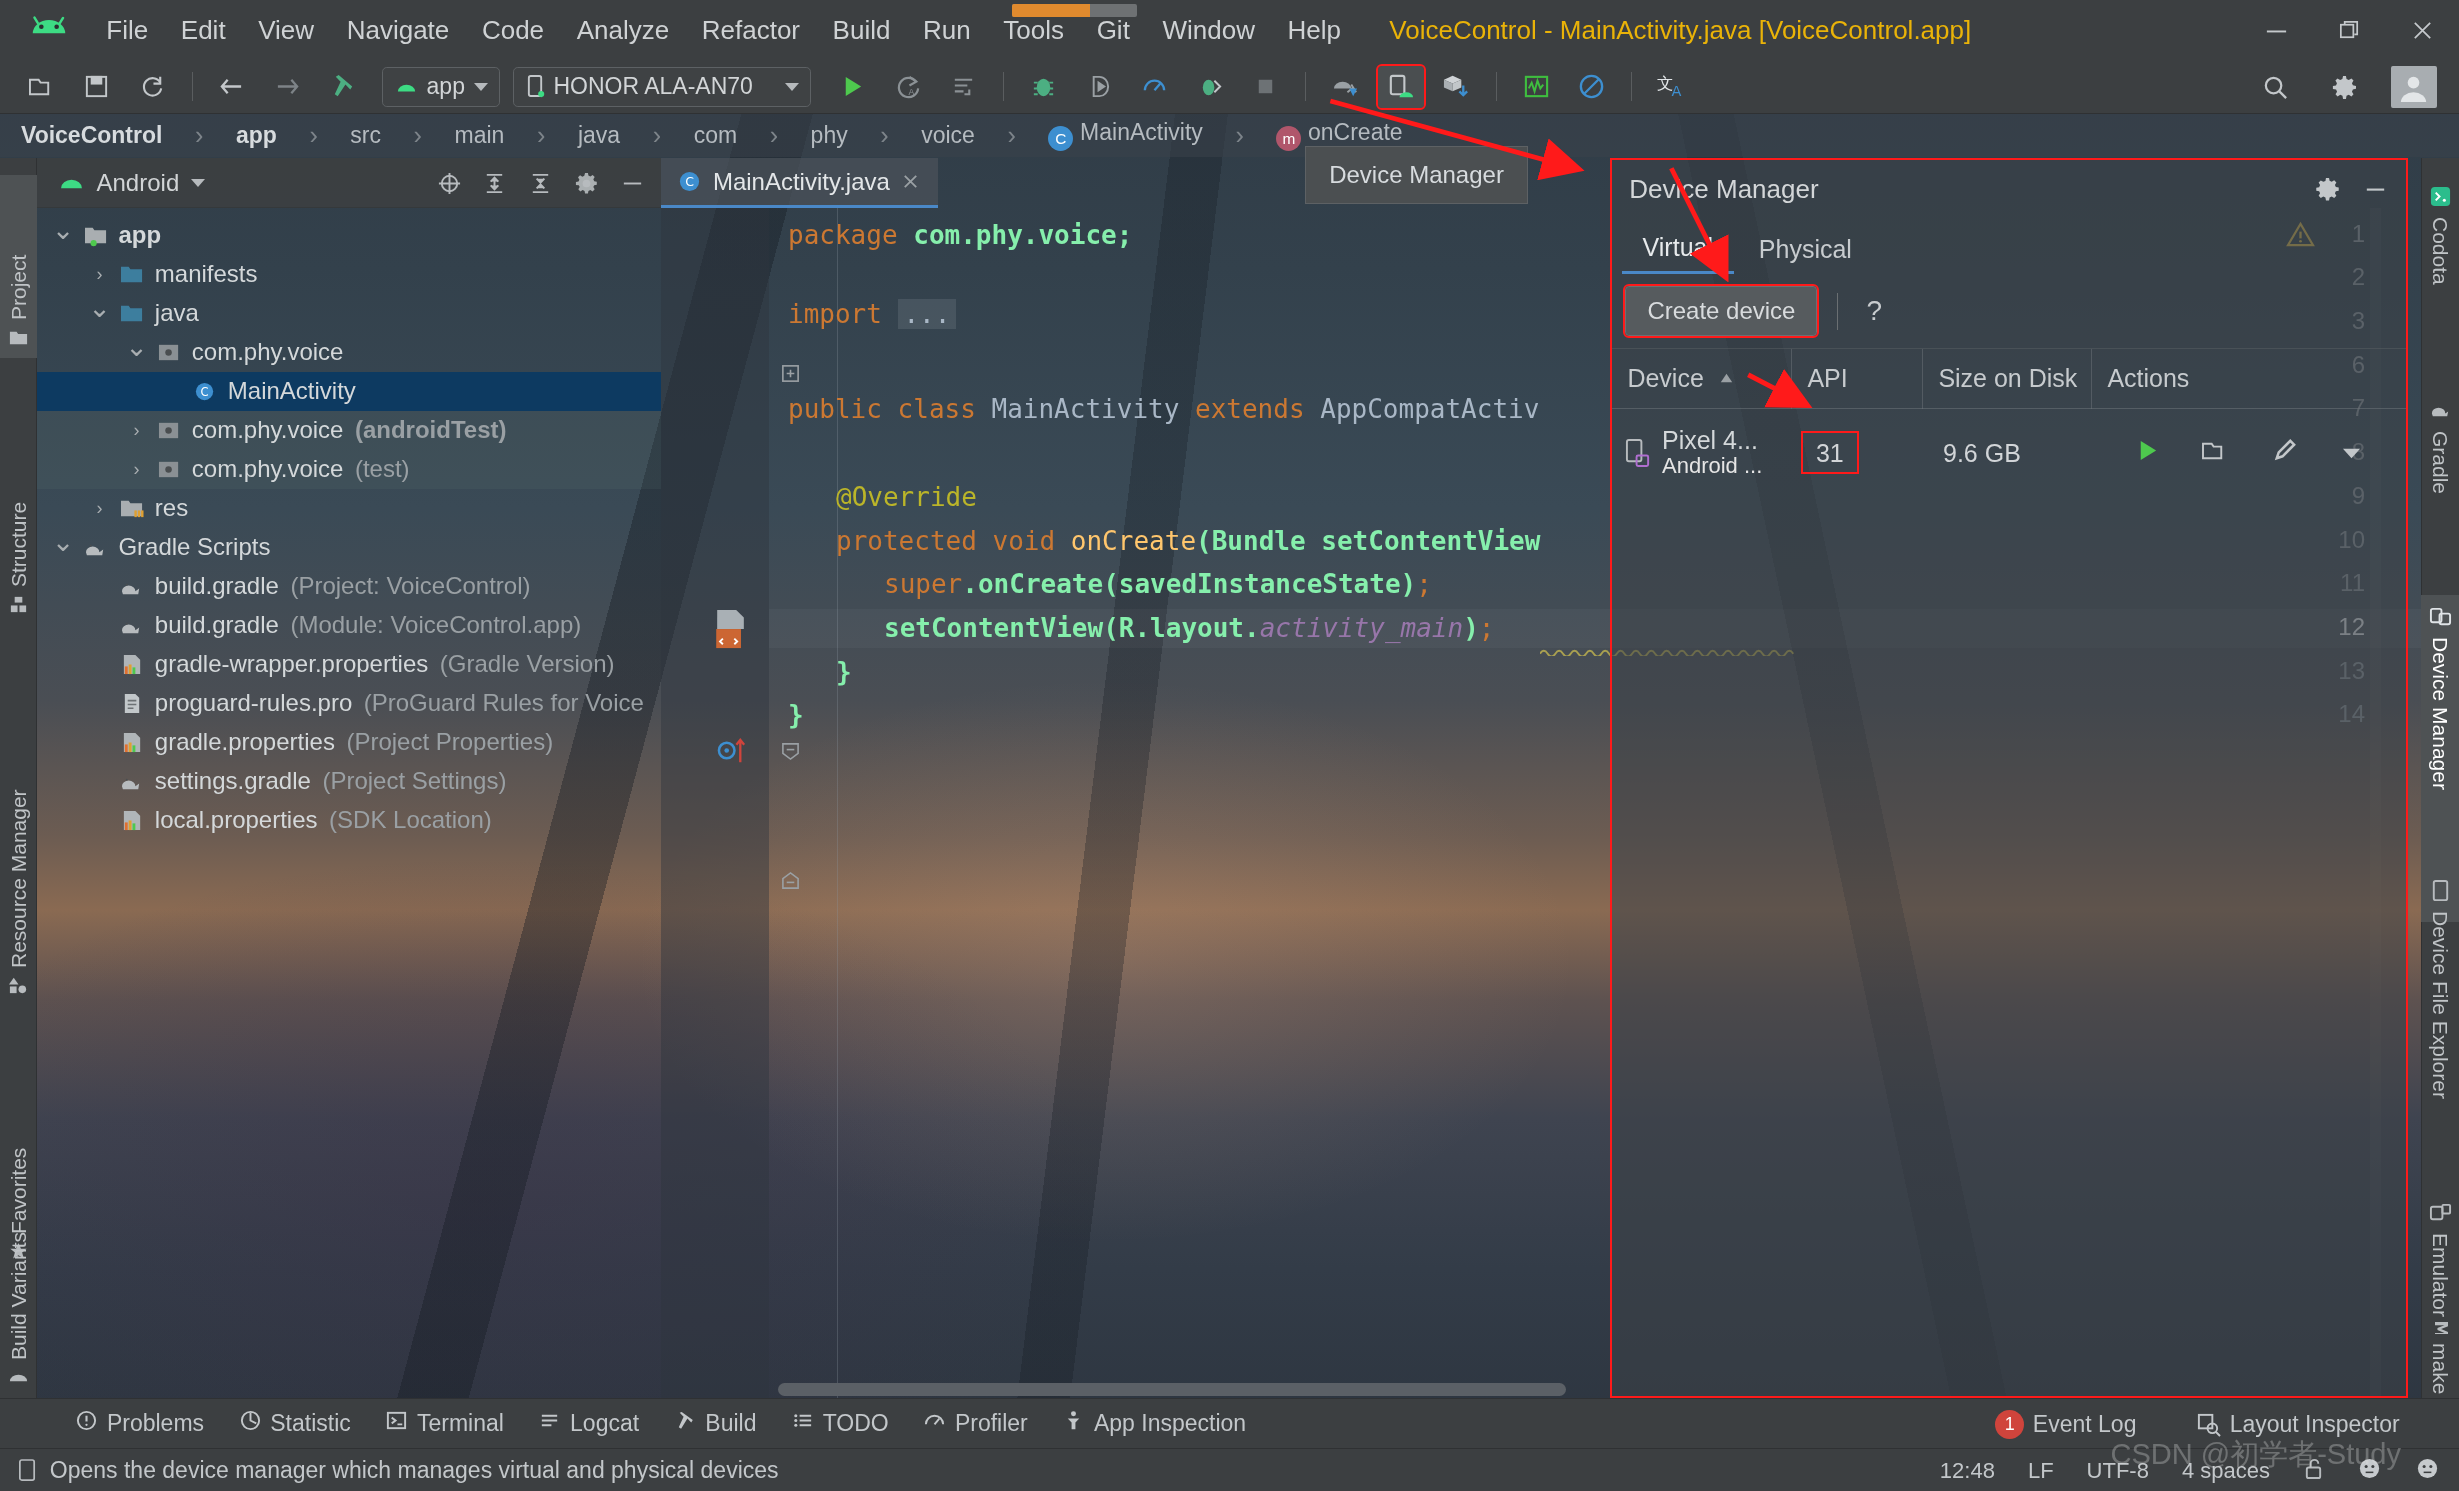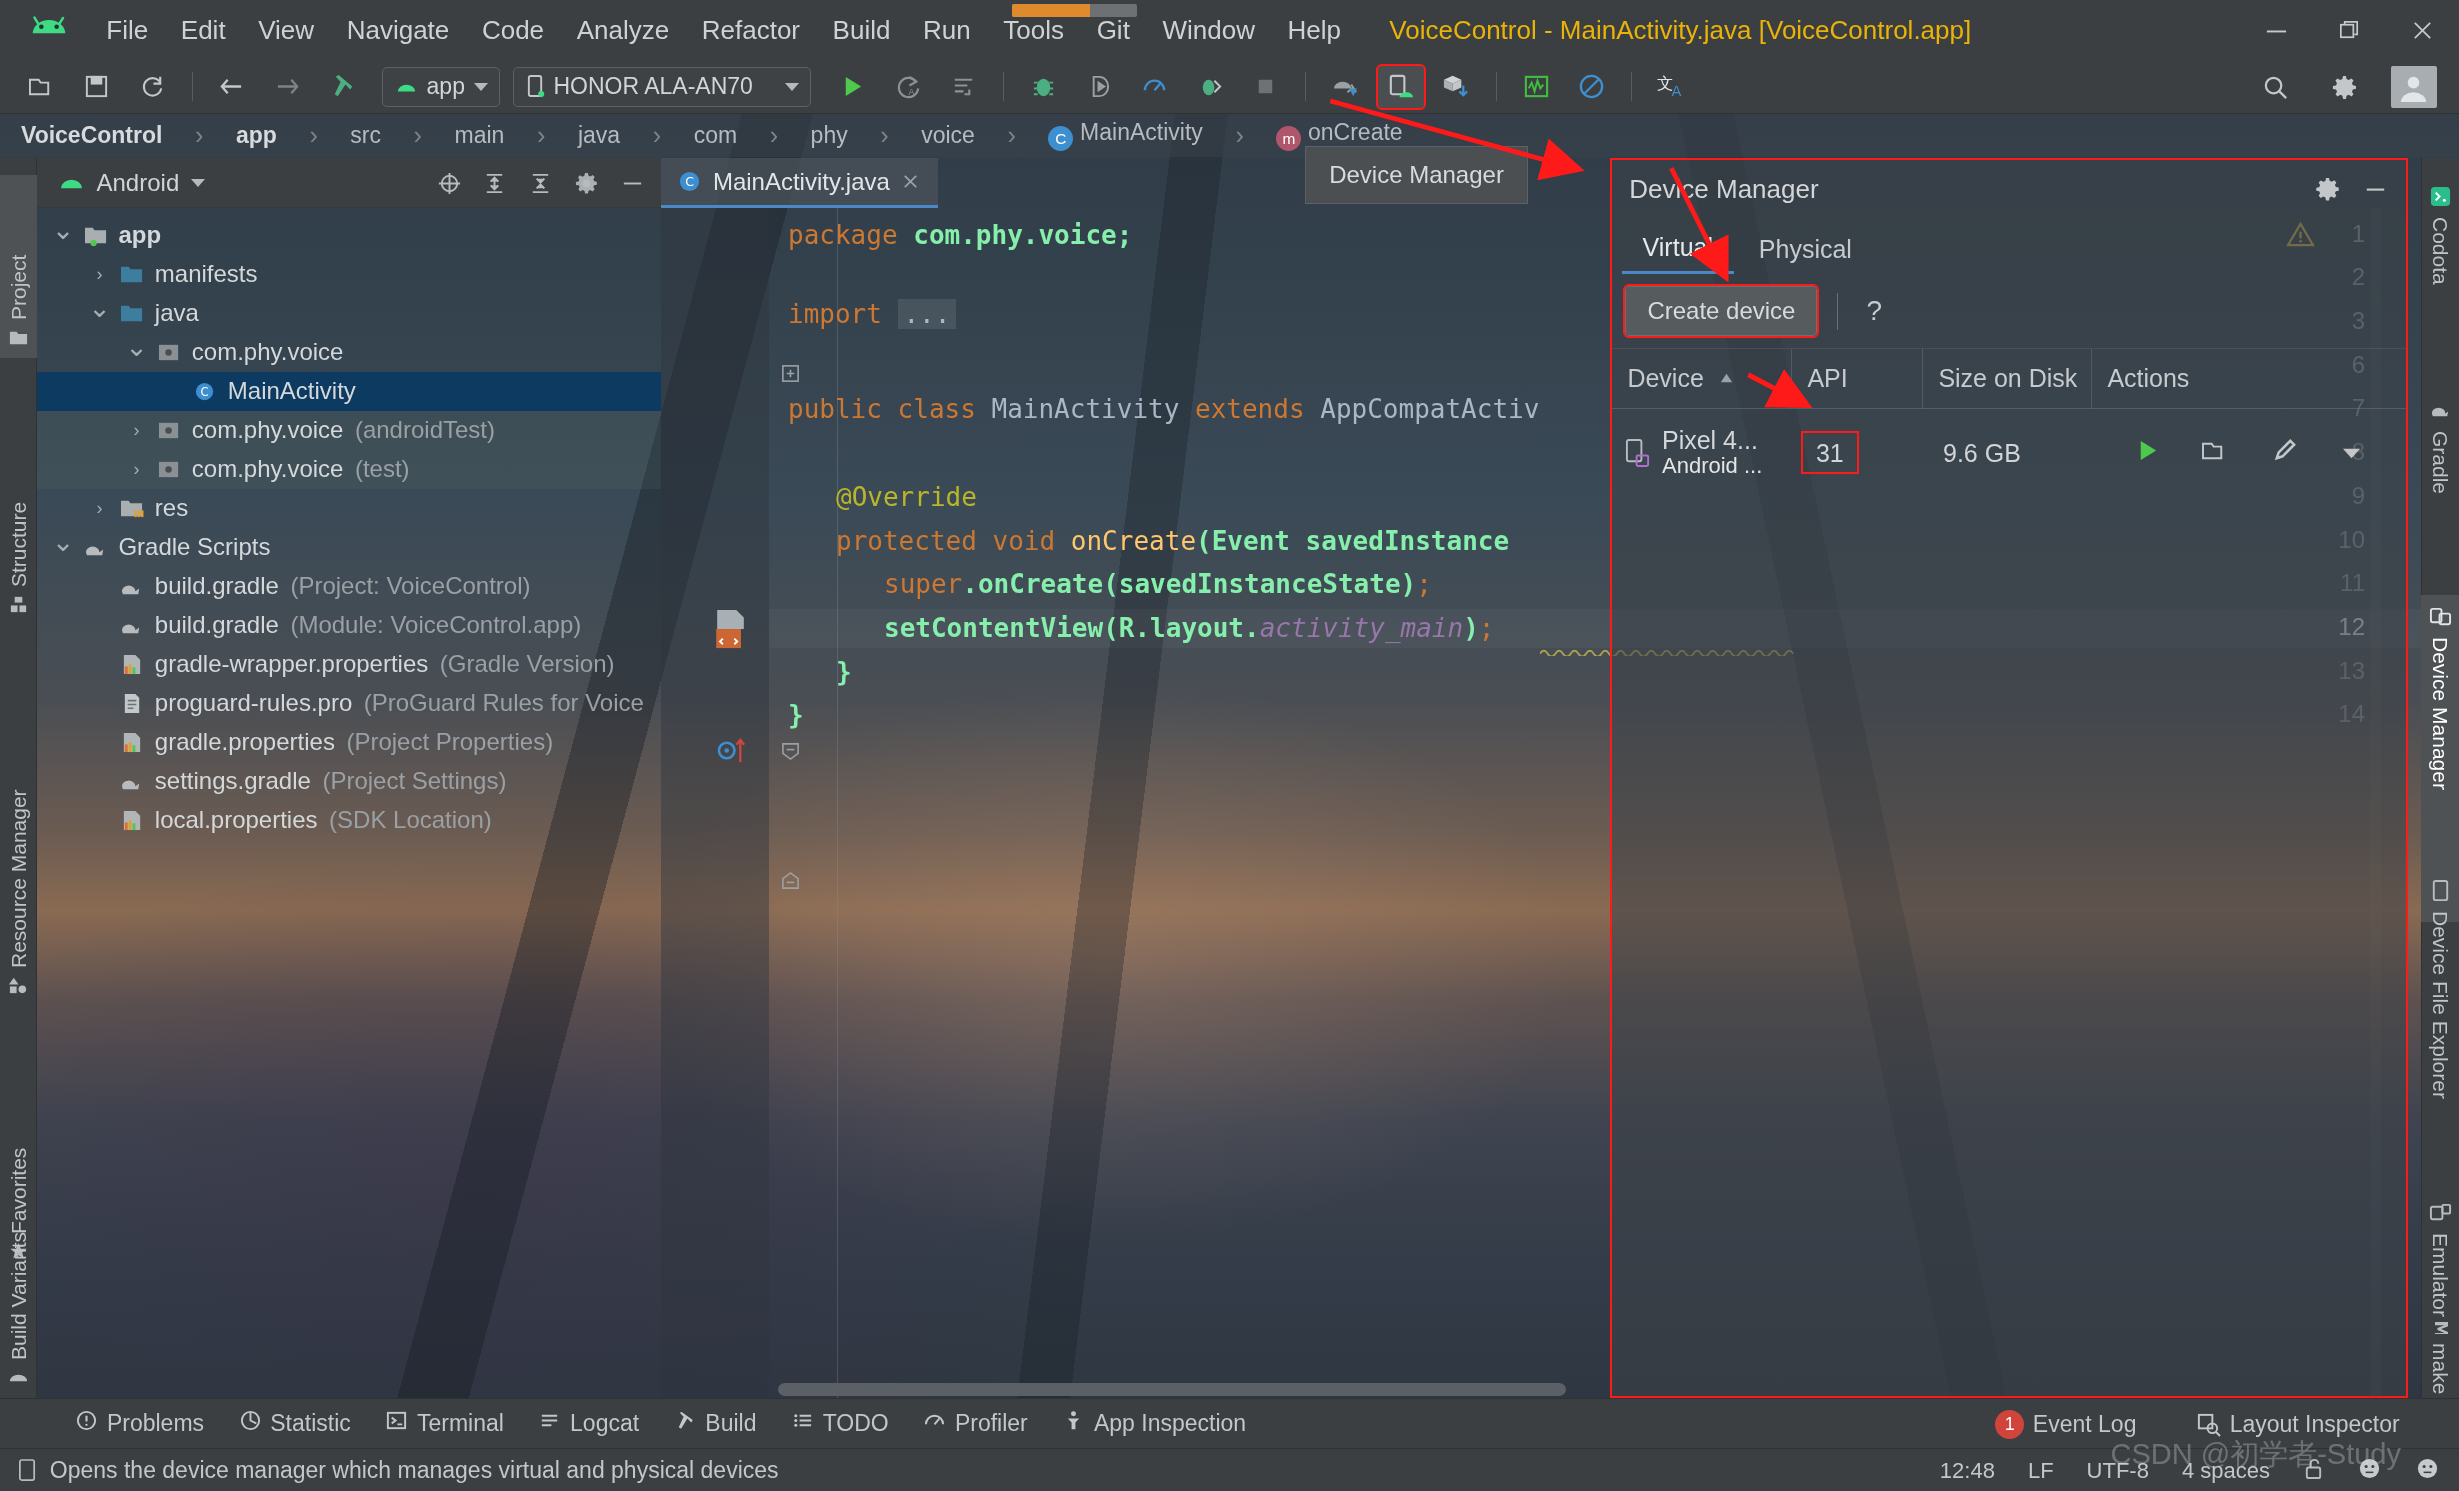--- a/index.html
+++ b/index.html
@@ -578,21 +578,21 @@
         </div>
         <div class="trow shade" style="padding-left: 83px;">
           <span class="tarrow">›</span>
           <span class="ticon">
             <svg width="27" height="23" viewBox="0 0 28 24">
               <path d="M3 20V4h20v16z" fill="#8a9094"></path>
               <circle cx="13" cy="12" r="3.4" fill="#4a4e50"></circle>
             </svg>
           </span>
           <span class="tlabel">com.phy.voice</span>
-          <span class="tdim" style="margin-left: 11.5px;">(androidTest)</span>
+          <span class="tdim" style="margin-left: 11.5px; font-weight: bold;">(androidTest)</span>
         </div>
         <div class="trow shade" style="padding-left: 83px;">
           <span class="tarrow">›</span>
           <span class="ticon">
             <svg width="27" height="23" viewBox="0 0 28 24">
               <path d="M3 20V4h20v16z" fill="#8a9094"></path>
               <circle cx="13" cy="12" r="3.4" fill="#4a4e50"></circle>
             </svg>
           </span>
           <span class="tlabel">com.phy.voice</span>
@@ -732,21 +732,21 @@
           <div class="codeline" style="top: 91px; padding-left: 19px;"><span class="kw">import</span><span class="pl"> </span><span style="background: rgba(140, 150, 160, 0.22); color: rgb(169, 183, 198); padding: 0px 5.8px;">...</span></div>
           <div class="lineno" style="top: 143px;">6</div>
           <div class="codeline" style="top: 143px; padding-left: 19px;"></div>
           <div class="lineno" style="top: 186px;">7</div>
           <div class="codeline" style="top: 186px; padding-left: 19px;"><span class="kw">public class</span><span class="pl"> </span><span class="cls">MainActivity</span><span class="pl"> </span><span class="kw">extends</span><span class="pl"> </span><span class="cls">AppCompatActiv</span></div>
           <div class="lineno" style="top: 230px;">8</div>
           <div class="codeline" style="top: 230px; padding-left: 19px;"></div>
           <div class="lineno" style="top: 274px;">9</div>
           <div class="codeline" style="top: 274px; padding-left: 67px;"><span class="anno">@Override</span></div>
           <div class="lineno" style="top: 318px;">10</div>
-          <div class="codeline" style="top: 318px; padding-left: 67px;"><span class="kw">protected void</span><span class="pl"> </span><span class="fn">onCreate</span><span class="pl">(Event savedInstance</span></div>
+          <div class="codeline" style="top: 318px; padding-left: 67px;"><span class="kw">protected void</span><span class="pl"> </span><span class="fn">onCreate</span><span class="pl">(Bundle setContentView</span></div>
           <div class="lineno" style="top: 361px;">11</div>
           <div class="codeline" style="top: 361px; padding-left: 115px;"><span class="kw">super</span><span class="pl">.onCreate(savedInstanceState)</span><span style="color: rgb(204, 120, 50);">;</span></div>
           <div class="curline-bg" style="top: 401px;"></div>
           <div class="lineno cur" style="top: 405px;">12</div>
           <div class="codeline" style="top: 405px; padding-left: 115px;"><span class="pl">setContentView(R.layout.</span><span class="fld">activity_main</span><span class="pl">)</span><span style="color: rgb(204, 120, 50);">;</span></div>
           <div class="lineno" style="top: 449px;">13</div>
           <div class="codeline" style="top: 449px; padding-left: 67px;"><span class="pl">}</span></div>
           <div class="lineno" style="top: 492px;">14</div>
           <div class="codeline" style="top: 492px; padding-left: 19px;"><span class="pl">}</span></div>
         </div>

